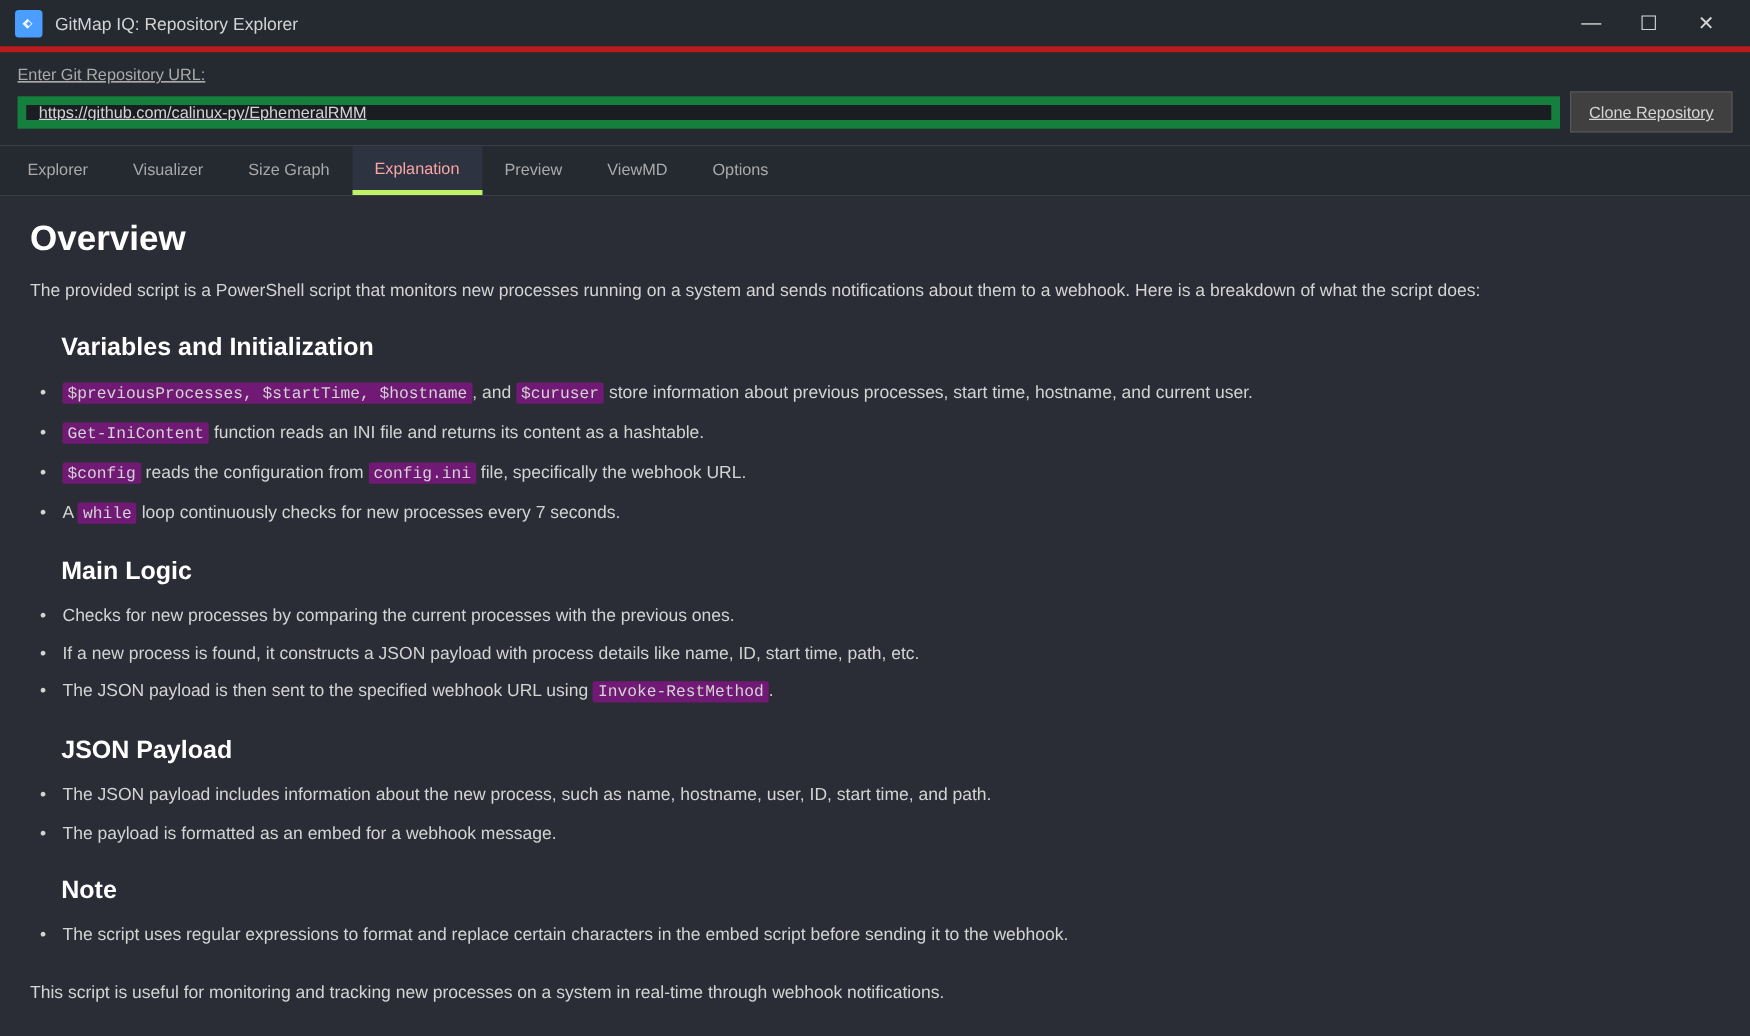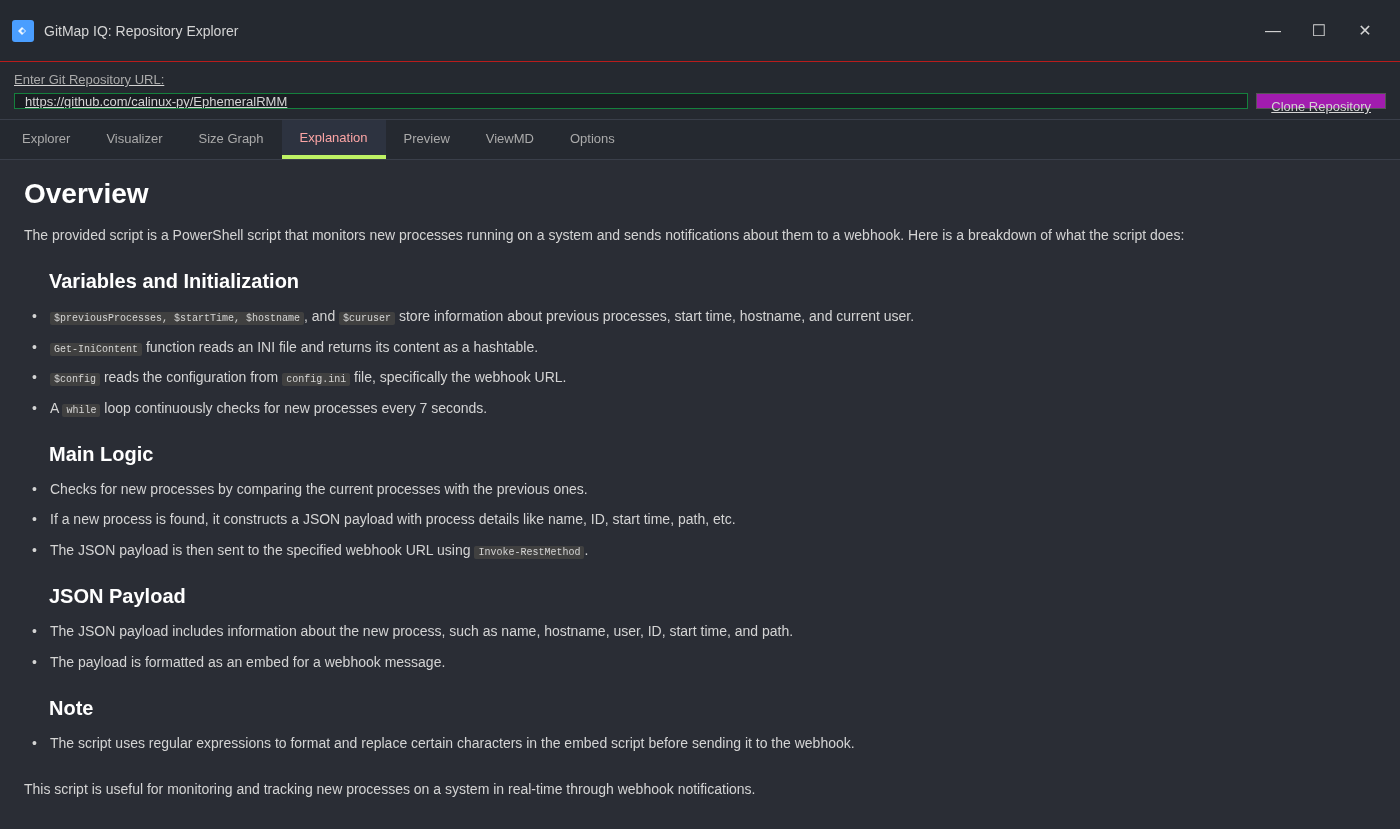--- a/index.html
+++ b/index.html
@@ -14,25 +14,25 @@
       background-color: #1e2228;
       color: #d4d4d4;
       font-family: 'Segoe UI', Arial, sans-serif;
       font-size: 14px;
       overflow: hidden;
     }
 
     
     .title-bar {
       background-color: #252930;
-      height: 62px;
+      height: 42px;
       display: flex;
       align-items: center;
       padding: 0 12px;
-      border-bottom: 1px solid #b91c1c;
+      border-bottom: 5px solid #b91c1c;
     }
 
     .title-bar-icon {
       width: 22px;
       height: 22px;
       margin-right: 10px;
       display: flex;
       align-items: center;
       justify-content: center;
       background: #4a9eff;
@@ -83,37 +83,37 @@
 
     .url-row {
       display: flex;
       gap: 8px;
       align-items: center;
     }
 
     .url-input {
       flex: 1;
       background: #1a1d22;
-      border: 1px solid #15803d;
+      border: 7px solid #15803d;
       color: #d4d4d4;
       padding: 6px 10px;
       font-size: 13px;
       font-family: 'Segoe UI', Arial, sans-serif;
       outline: none;
       height: 16px;
     }
 
     .clone-btn {
-      background: #a21caf;
+      background: #404040;
       border: 1px solid #555;
       color: #d4d4d4;
       padding: 5px 14px;
       font-size: 13px;
       cursor: pointer;
-      height: 16px;
+      height: 33px;
       white-space: nowrap;
     }
 
     
     .tabs {
       background-color: #252930;
       display: flex;
       border-bottom: 1px solid #3a3f4a;
       padding: 0 4px;
     }
@@ -181,24 +181,24 @@
 
     .bullet-list li::before {
       content: '•';
       position: absolute;
       left: 0;
       color: #d4d4d4;
     }
 
     code {
       font-family: 'Consolas', 'Courier New', monospace;
-      background: #404040;
+      background: #701a75;
       padding: 1px 4px;
       border-radius: 2px;
-      font-size: 10px;
+      font-size: 13px;
       color: #d4d4d4;
       text-align: right;
     }
 
     .footer-text {
       font-size: 14px;
       color: #d4d4d4;
       line-height: 1.6;
       margin-top: 8px;
     }

